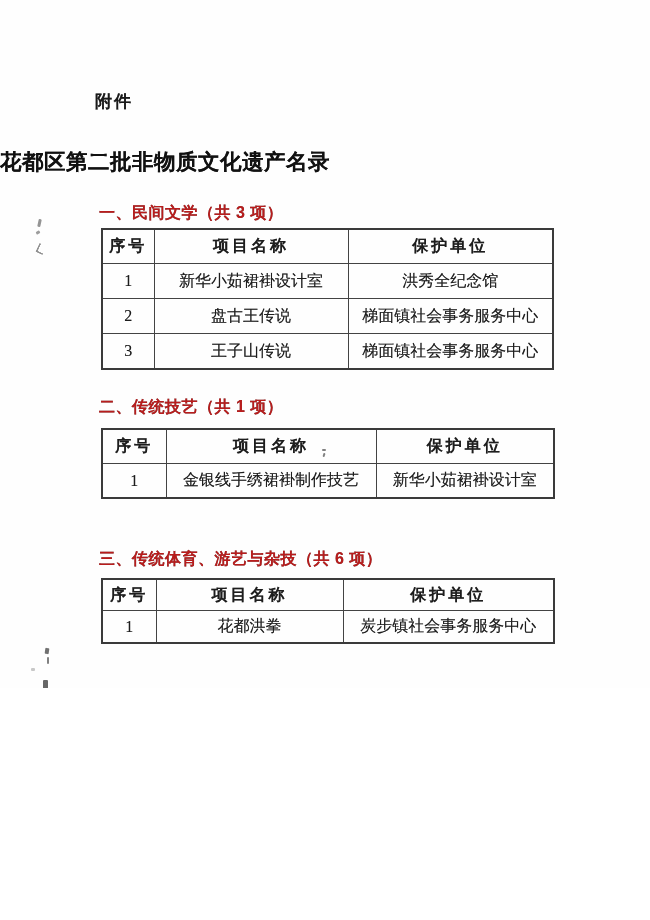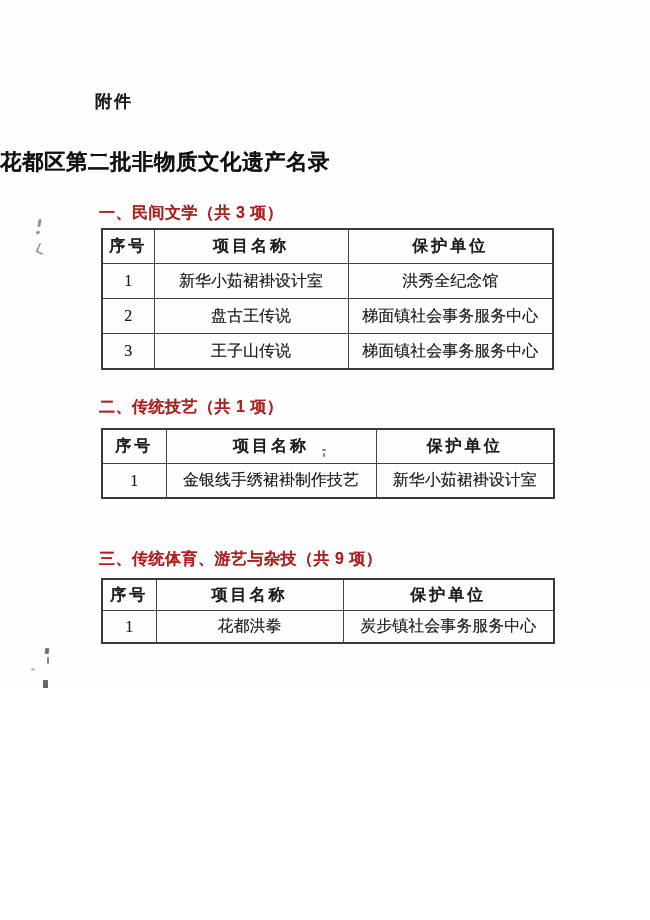--- a/index.html
+++ b/index.html
@@ -200,21 +200,21 @@
     </thead>
     <tbody>
       <tr>
         <td class="num-cell">1</td>
         <td>金银线手绣裙褂制作技艺</td>
         <td>新华小茹裙褂设计室</td>
       </tr>
     </tbody>
   </table>
 
-  <h2 class="sec-heading sec3">三、传统体育、游艺与杂技（共 9 项）</h2>
+  <h2 class="sec-heading sec3">三、传统体育、游艺与杂技（共 6 项）</h2>
 
   <table class="doc-table t3">
     <colgroup>
         <col class="c1">
         <col class="c2">
         <col class="c3">
       </colgroup>
     <thead>
       <tr>
         <th>序号</th>

